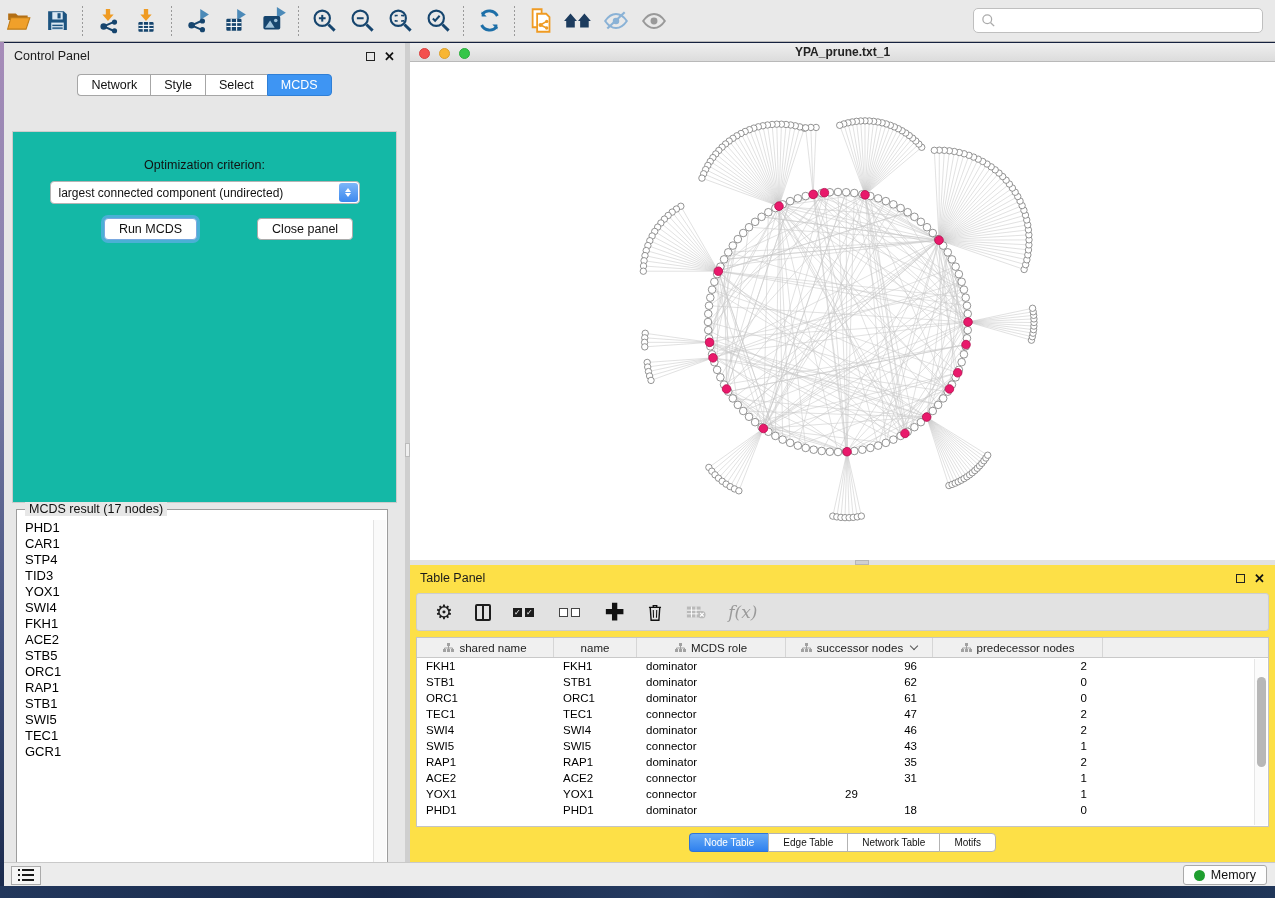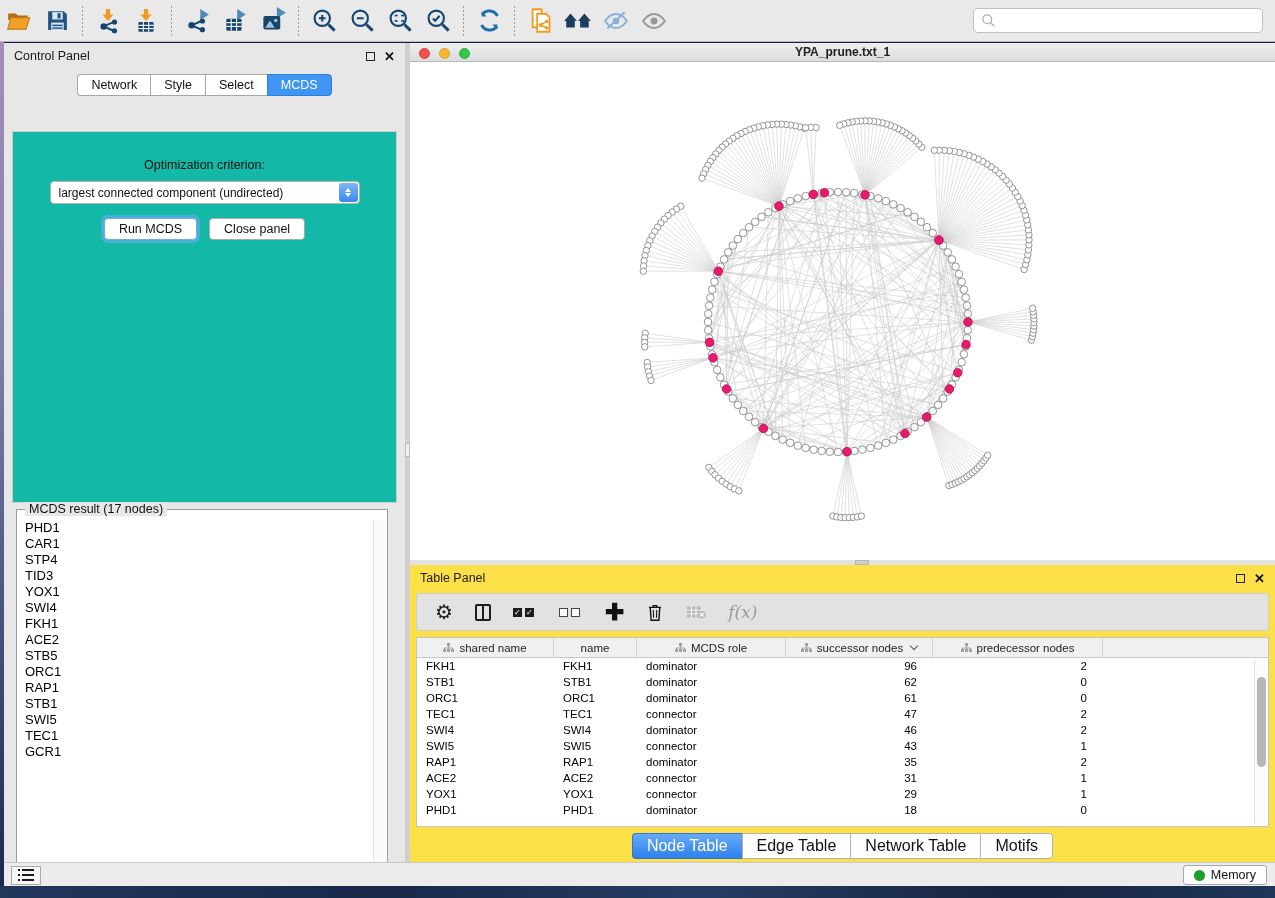--- a/index.html
+++ b/index.html
@@ -48,21 +48,21 @@
     border:1px solid #b4b4b4; border-radius:4px; display:flex; align-items:center; position:relative; }
   #criterion-select .val { font-size:12px; padding-left:8px; color:#111; white-space:nowrap; }
   .stepper { position:absolute; right:1px; top:1px; width:19px; height:19px; border-radius:3px;
     background:linear-gradient(#7db6f8,#3c88ef); display:flex; flex-direction:column;
     align-items:center; justify-content:center; gap:1px; }
   .stepper i { width:0; height:0; border-left:3.5px solid transparent; border-right:3.5px solid transparent; }
   .stepper .up { border-bottom:4px solid #fff; }
   .stepper .dn { border-top:4px solid #fff; }
   #mcds-buttons { display:flex; justify-content:center; gap:12px; margin-top:14px; }
   .btn { background:#fff; border:1px solid #ababab; border-radius:4px; font-size:12.5px;
-    padding:3px 14px; color:#111; }
+    padding:3px 14px; color:#111;margin-left:48px; }
   .btn.focus-ring { box-shadow:0 0 0 3px rgba(110,170,245,.6); border-color:#7aa8e0; }
 
   #result-box { position:absolute; left:12px; top:466px; width:372px; height:370px;
     border:1px solid #9d9d9d; background:#fff; }
   #result-legend { position:absolute; left:8px; top:-8px; background:#e7e7e7;
     padding:0 4px; font-size:12.5px; color:#111; }
   #mcds-list { position:absolute; left:2px; top:10px; right:15px; bottom:2px; overflow:hidden; }
   .gene { font-size:13px; line-height:16px; padding-left:6px; color:#000; }
   #list-scroll { position:absolute; right:1px; top:10px; width:13px; bottom:1px;
     background:#fafafa; border-left:1px solid #e3e3e3; }
@@ -113,21 +113,21 @@
   .trow { display:flex; height:16px; align-items:center; }
   .tcell { font-size:11.5px; color:#000; white-space:nowrap; overflow:hidden; }
   .tcell.l { padding-left:9px; text-align:left; }
   .tcell.r { padding-right:16px; text-align:right; }
   #tbl-scroll { position:absolute; right:1px; top:21px; width:13px; bottom:1px;
     background:#fbfbfb; border-left:1px solid #e6e6e6; }
   #tbl-thumb { position:absolute; left:2px; top:18px; width:9px; height:90px;
     background:#b7b7b7; border-radius:5px; }
 
   #tbl-tabs { position:absolute; left:0; right:0; top:268px; display:flex; justify-content:center; }
-  .btab { font-size:16px; padding:3px 14px; background:#fff; border:1px solid #b3b3b3;
+  .btab { font-size:10px; padding:3px 14px; background:#fff; border:1px solid #b3b3b3;
     border-right:none; color:#111; }
   .btab:first-child { border-radius:4px 0 0 4px; }
   .btab:last-child { border-radius:0 4px 4px 0; border-right:1px solid #b3b3b3;text-align:right; }
   .btab.active { background:linear-gradient(#66abf6,#2f80ee); color:#fff; border-color:#2f74d8; }
 
   
   #statusbar { left:4px; top:862px; width:1271px; height:24px; background:#ececec;
     border-top:1px solid #c9c9c9;padding-left:28px; }
   #list-btn { position:absolute; left:7px; top:3px; width:30px; height:19px; background:#f6f6f6;
     border:1px solid #ababab; display:flex; align-items:center; justify-content:center; }
@@ -1173,21 +1173,21 @@
           <div class="tcell l" style="width: 137px;">ACE2</div>
           <div class="tcell l" style="width: 83px;">ACE2</div>
           <div class="tcell l" style="width: 149px;">connector</div>
           <div class="tcell r" style="width: 147px;">31</div>
           <div class="tcell r" style="width: 170px;">1</div>
         </div>
         <div class="trow">
           <div class="tcell l" style="width: 137px;">YOX1</div>
           <div class="tcell l" style="width: 83px;">YOX1</div>
           <div class="tcell l" style="width: 149px;">connector</div>
-          <div class="tcell r" style="width: 147px;">29</div>
+          <div class="tcell r" style="width: 147px; text-align: center;">29</div>
           <div class="tcell r" style="width: 170px;">1</div>
         </div>
         <div class="trow">
           <div class="tcell l" style="width: 137px;">PHD1</div>
           <div class="tcell l" style="width: 83px;">PHD1</div>
           <div class="tcell l" style="width: 149px;">dominator</div>
           <div class="tcell r" style="width: 147px;">18</div>
           <div class="tcell r" style="width: 170px;">0</div>
         </div>
       </div>

